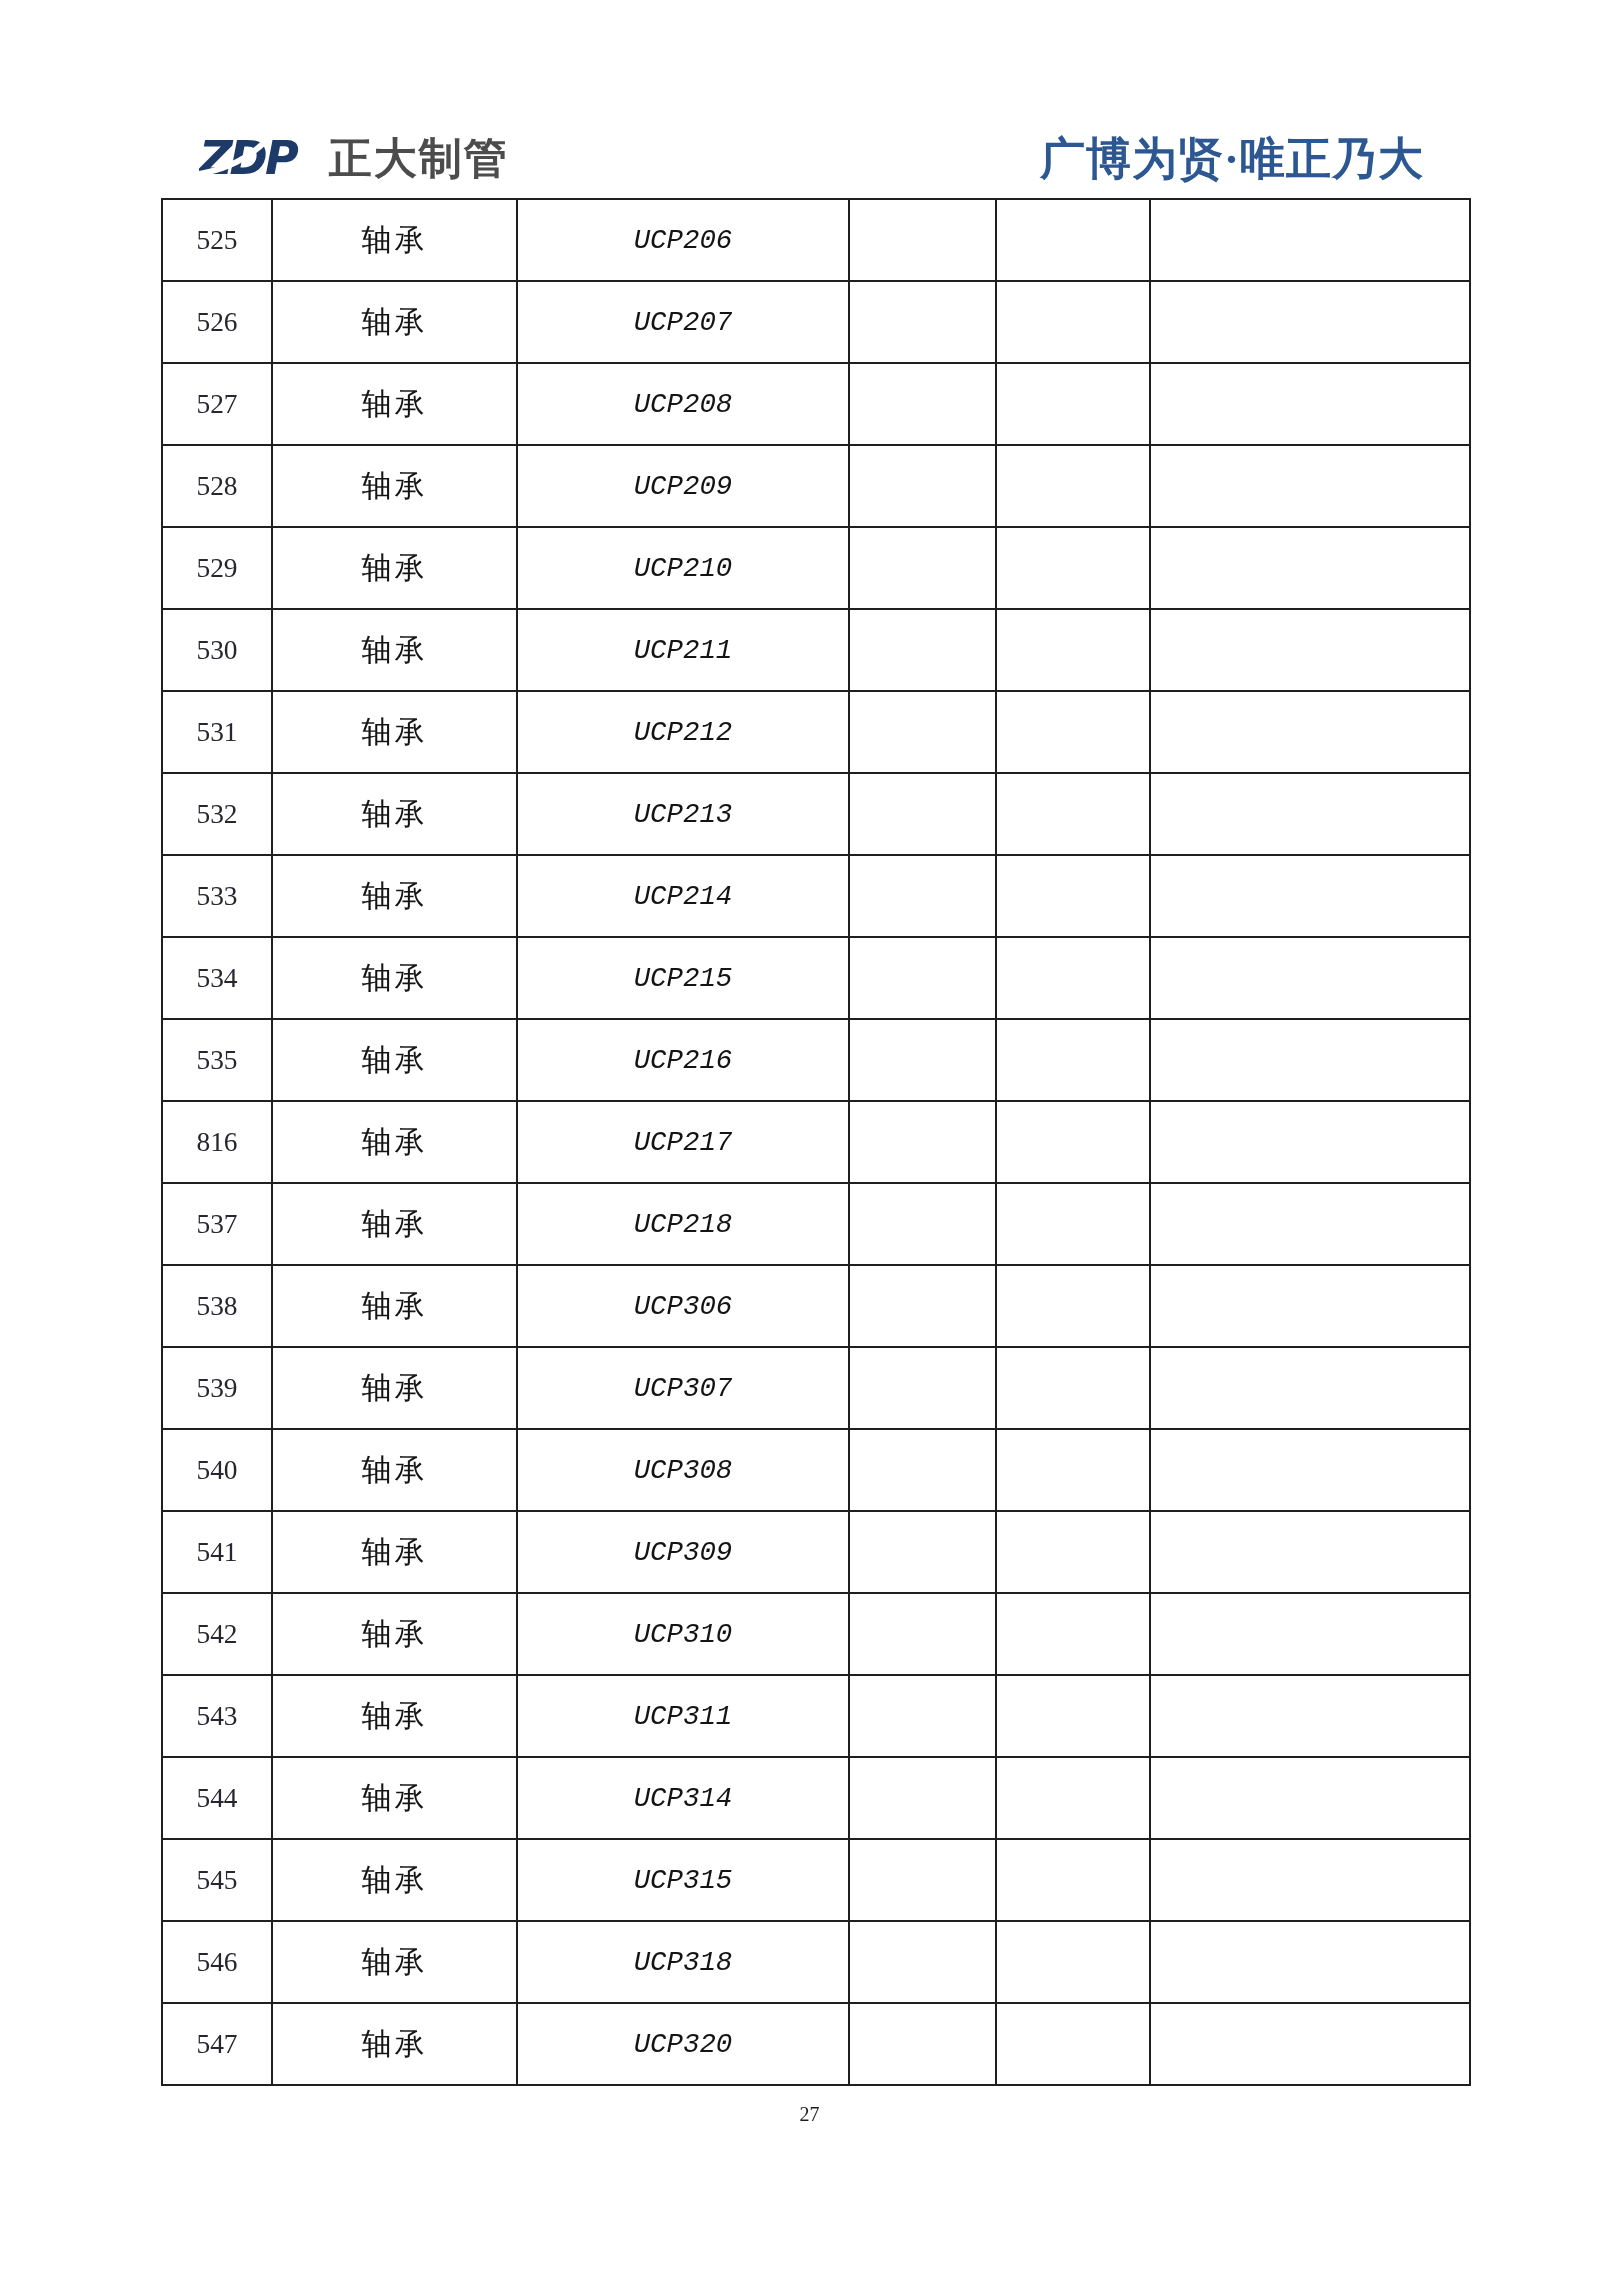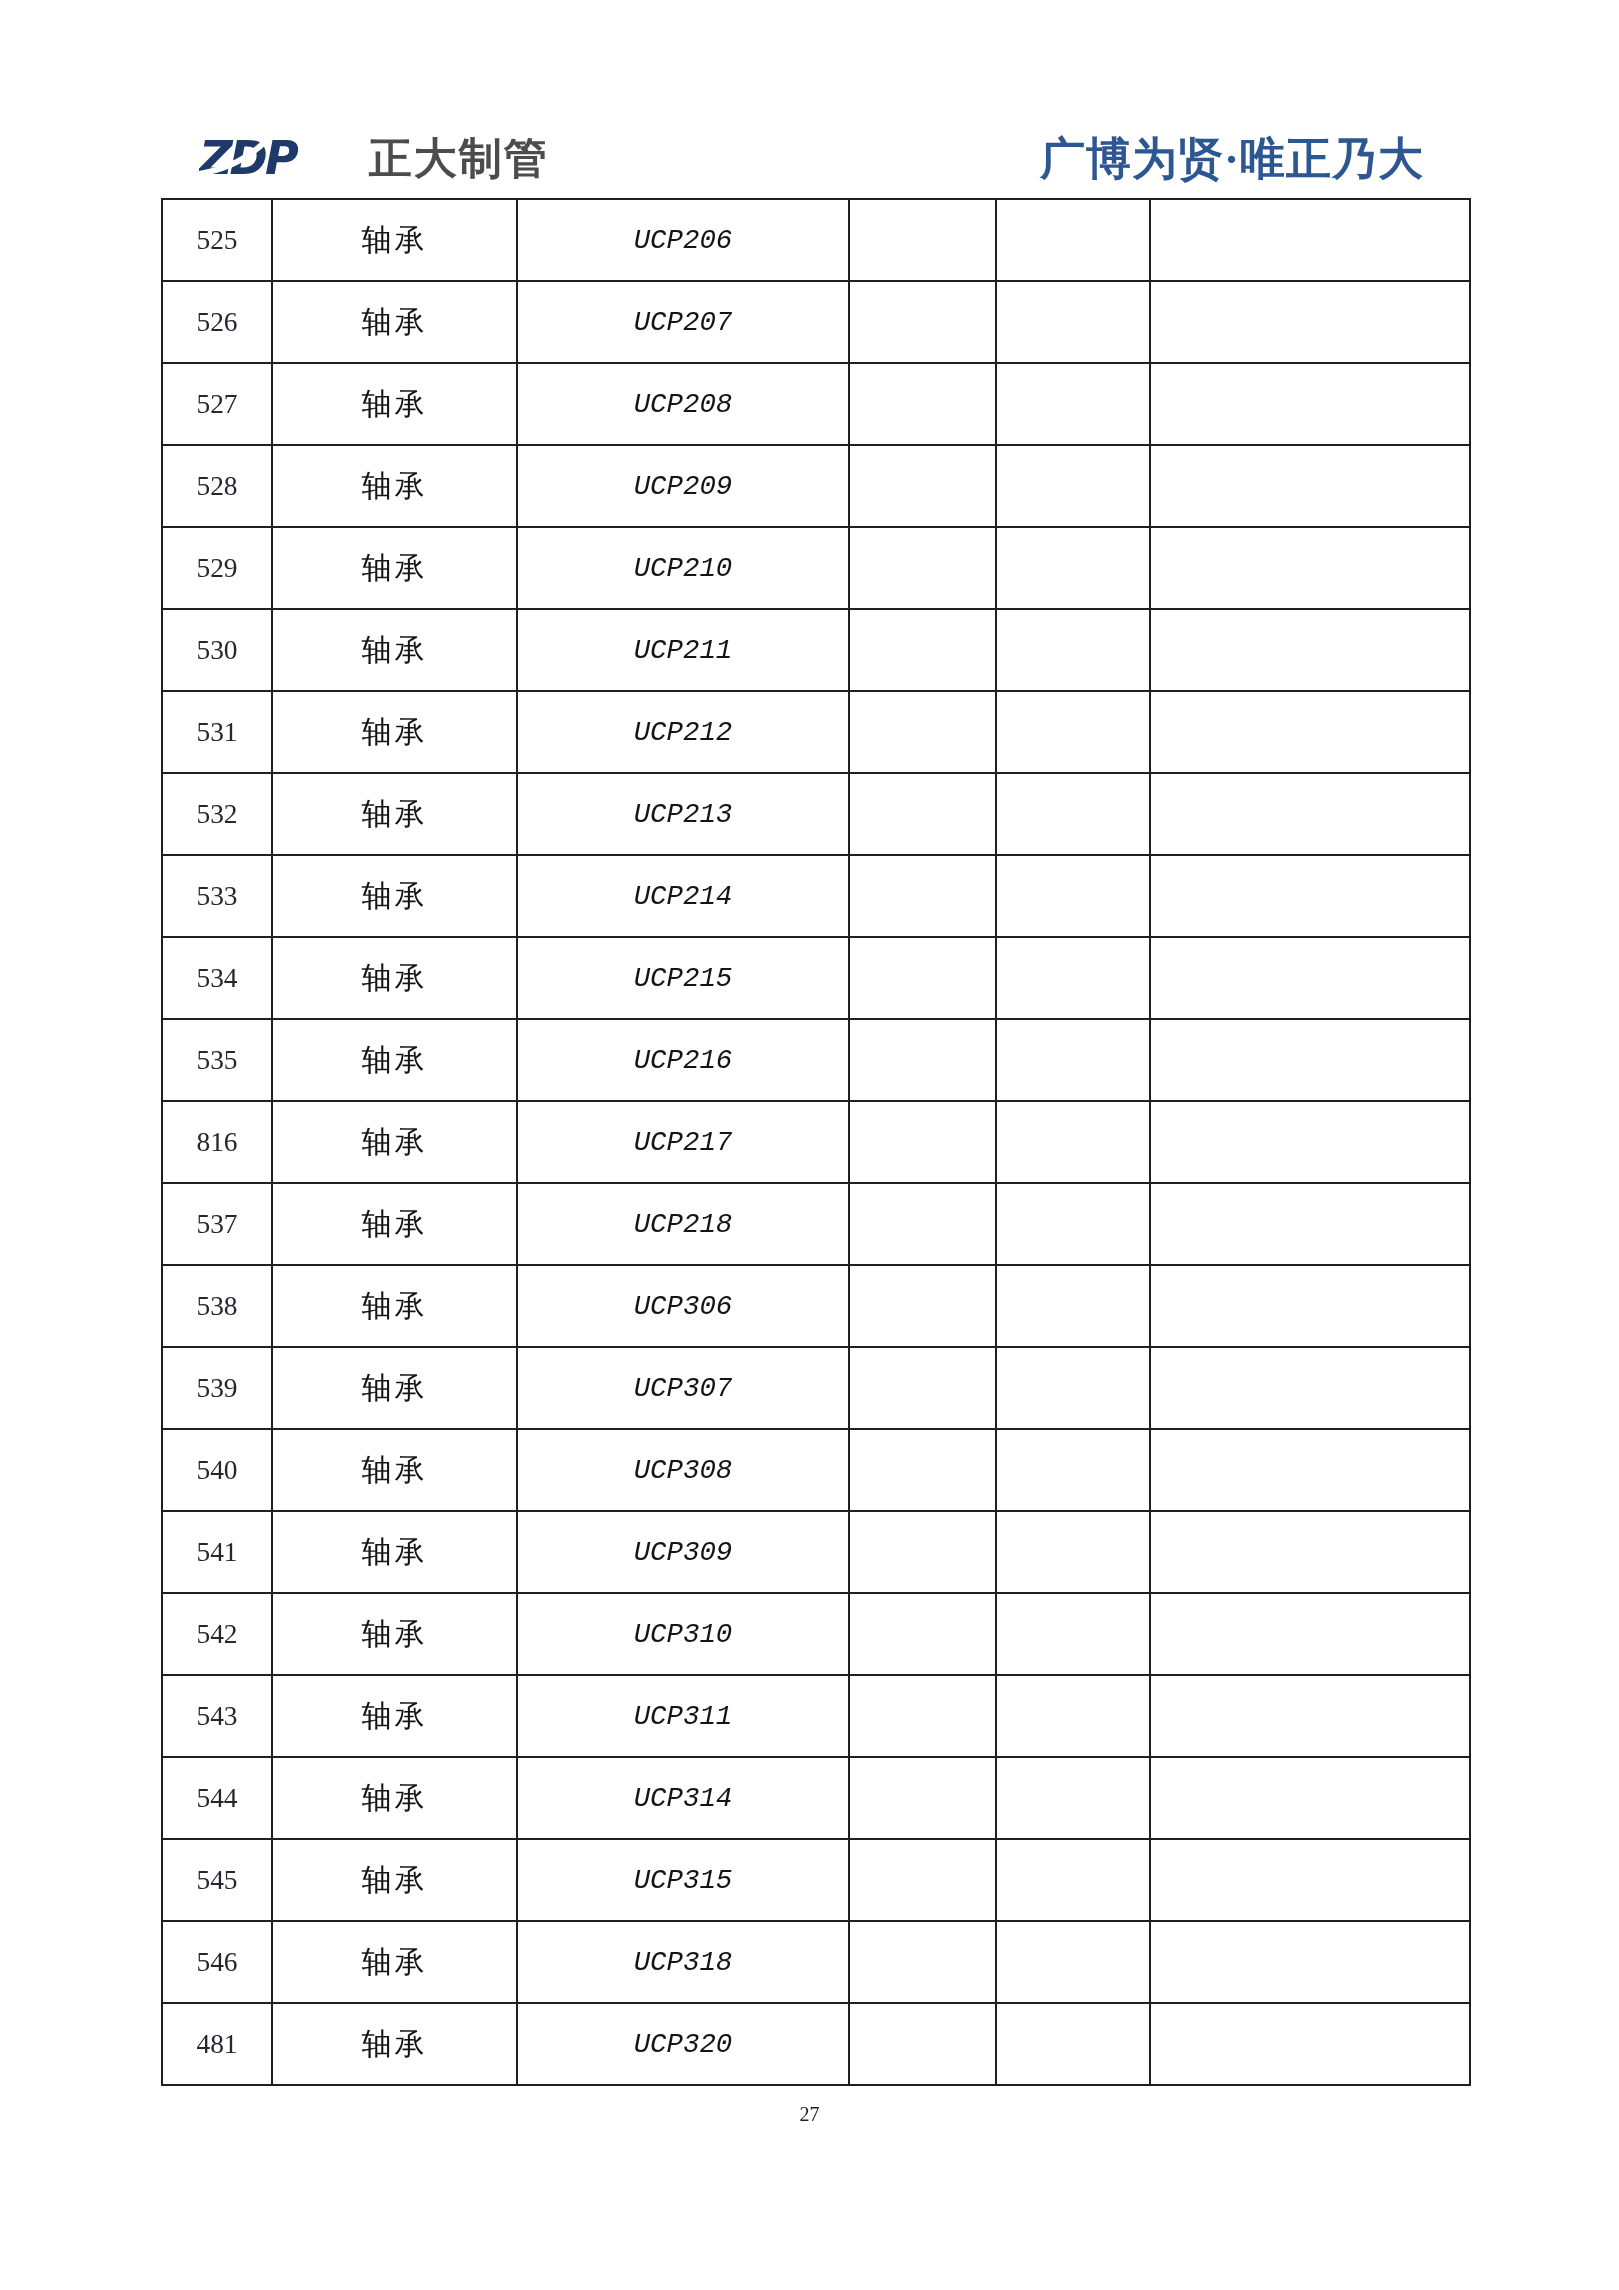--- a/index.html
+++ b/index.html
@@ -31,21 +31,20 @@
     width: 116px;
     height: 51px;
   }
   .logo-cn {
     font-family: "Liberation Sans", sans-serif;
     font-weight: 900;
     font-size: 43px;
     line-height: 51px;
     letter-spacing: 2px;
     color: #4c4c4c;
-    margin-left: 40px;
   }
   .slogan {
     position: absolute;
     top: 138px;
     right: 195px;
     font-family: "Liberation Serif", serif;
     font-weight: 600;
     font-size: 45px;
     line-height: 43px;
     letter-spacing: 1px;
@@ -298,21 +297,21 @@
         </tr>
         <tr>
           <td class="c-no">546</td>
           <td class="c-category">轴承</td>
           <td class="c-model">UCP318</td>
           <td class="c-blank"></td>
           <td class="c-blank"></td>
           <td class="c-blank"></td>
         </tr>
         <tr>
-          <td class="c-no">481</td>
+          <td class="c-no">547</td>
           <td class="c-category">轴承</td>
           <td class="c-model">UCP320</td>
           <td class="c-blank"></td>
           <td class="c-blank"></td>
           <td class="c-blank"></td>
         </tr>
       </tbody>
   </table>
 
   <div class="page-number">27</div>

